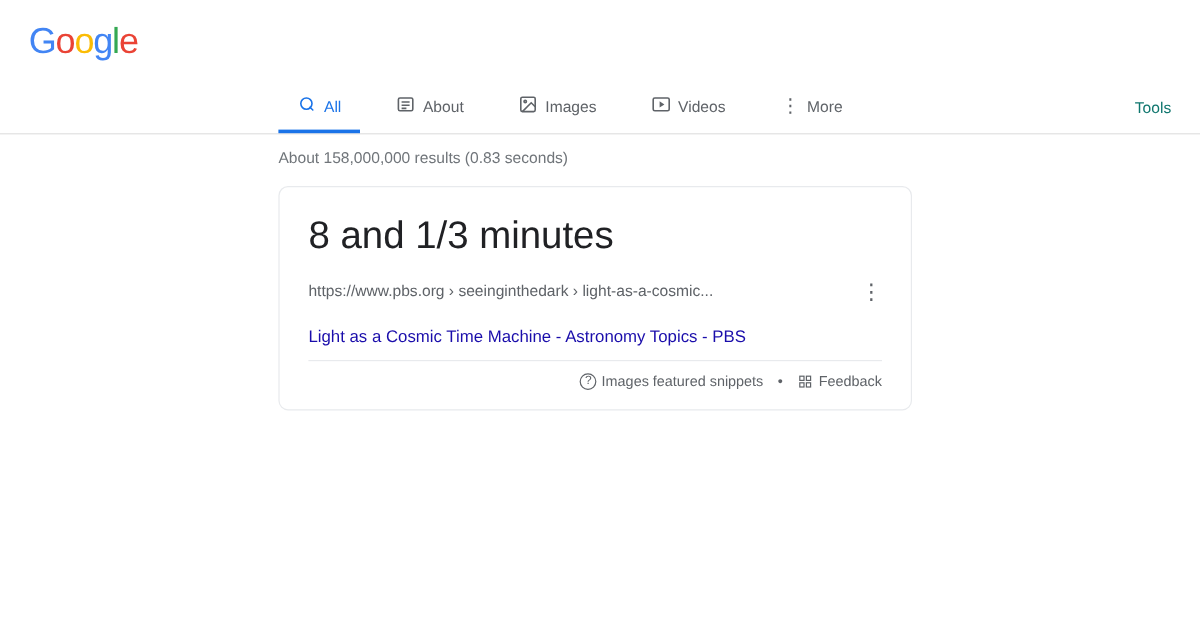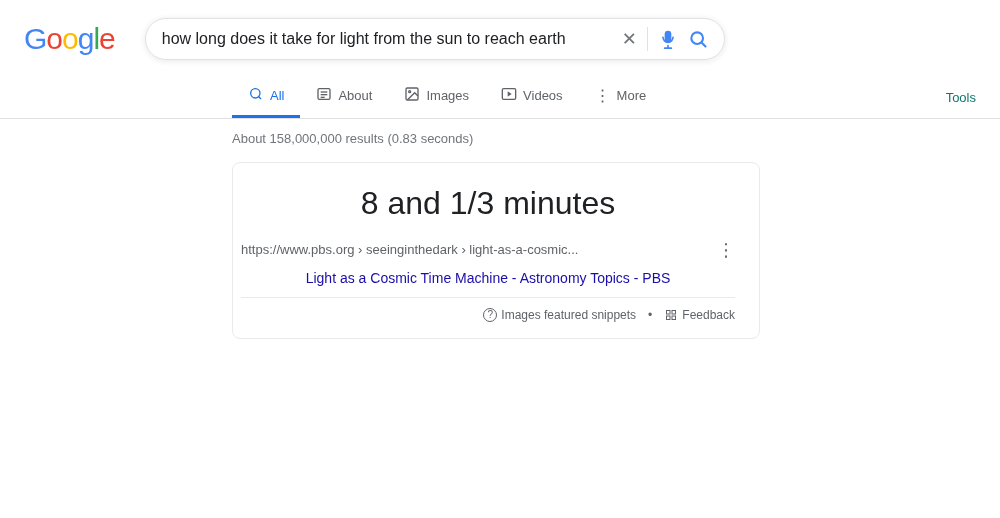--- a/index.html
+++ b/index.html
@@ -65,21 +65,21 @@
       background: #dfe1e5;
     }
 
     
     .nav-tabs {
       display: flex;
       align-items: center;
       padding: 8px 0 0 232px;
       border-bottom: 1px solid #e0e0e0;
       margin-top: 8px;
-      gap: 0;
+      gap: 14px;
     }
 
     .nav-tab {
       display: flex;
       align-items: center;
       gap: 6px;
       padding: 10px 16px;
       font-size: 13px;
       color: #5f6368;
       cursor: pointer;
@@ -110,23 +110,22 @@
     .results-stats {
       font-size: 13px;
       color: #70757a;
       padding: 12px 0 16px 0;
     }
 
     
     .featured-snippet {
       border: 1px solid #e8eaed;
       border-radius: 8px;
-      padding: 20px 24px 16px 8px;
+      padding: 20px 24px 16px 24px;
       max-width: 650px;
-      text-align: center;
     }
 
     .snippet-answer {
       font-size: 32px;
       font-weight: 400;
       color: #202124;
       margin-bottom: 16px;
       line-height: 1.3;
     }
 
@@ -138,21 +137,21 @@
     }
 
     .snippet-text strong {
       font-weight: 700;
     }
 
     .snippet-source {
       display: flex;
       align-items: center;
       justify-content: space-between;
-      margin-bottom: 10px;
+      margin-bottom: 20px;
     }
 
     .snippet-url {
       font-size: 13px;
       color: #5f6368;
     }
 
     .snippet-more-options {
       color: #5f6368;
       cursor: pointer;
@@ -200,39 +199,20 @@
 
   <div class="google-logo">
     <span class="g-blue">G</span>
     <span class="g-red">o</span>
     <span class="g-yellow">o</span>
     <span class="g-blue">g</span>
     <span class="g-green">l</span>
     <span class="g-red">e</span>
   </div>
 
-  <div class="search-bar">
-    <input class="search-input" type="text" value="how long does it take for light from the sun to reach earth" style="">
-    <span class="search-icon-clear">✕</span>
-    <div class="search-icon-divider"></div>
-    <span class="mic-svg">
-      <svg width="20" height="20" viewBox="0 0 24 24" fill="none">
-        <path d="M12 2a4 4 0 0 1 4 4v6a4 4 0 0 1-8 0V6a4 4 0 0 1 4-4z" fill="#4285F4"></path>
-        <path d="M6 10a6 6 0 0 0 12 0" stroke="#4285F4" stroke-width="2" fill="none" stroke-linecap="round"></path>
-        <line x1="12" y1="20" x2="12" y2="23" stroke="#4285F4" stroke-width="2" stroke-linecap="round"></line>
-        <line x1="8" y1="23" x2="16" y2="23" stroke="#4285F4" stroke-width="2" stroke-linecap="round"></line>
-      </svg>
-    </span>
-    <span class="search-svg">
-      <svg width="20" height="20" viewBox="0 0 24 24" fill="none">
-        <circle cx="11" cy="11" r="7" stroke="#4285F4" stroke-width="2.5"></circle>
-        <line x1="16.5" y1="16.5" x2="21" y2="21" stroke="#4285F4" stroke-width="2.5" stroke-linecap="round"></line>
-      </svg>
-    </span>
-  </div>
 </div>
 
 <nav class="nav-tabs">
 
   <div class="nav-tab active">
     <span>
       <svg width="16" height="16" viewBox="0 0 24 24" fill="#1a73e8">
         <circle cx="11" cy="11" r="7" stroke="#1a73e8" stroke-width="2" fill="none"></circle>
         <line x1="15.5" y1="15.5" x2="19" y2="19" stroke="#1a73e8" stroke-width="2" stroke-linecap="round"></line>
       </svg>

